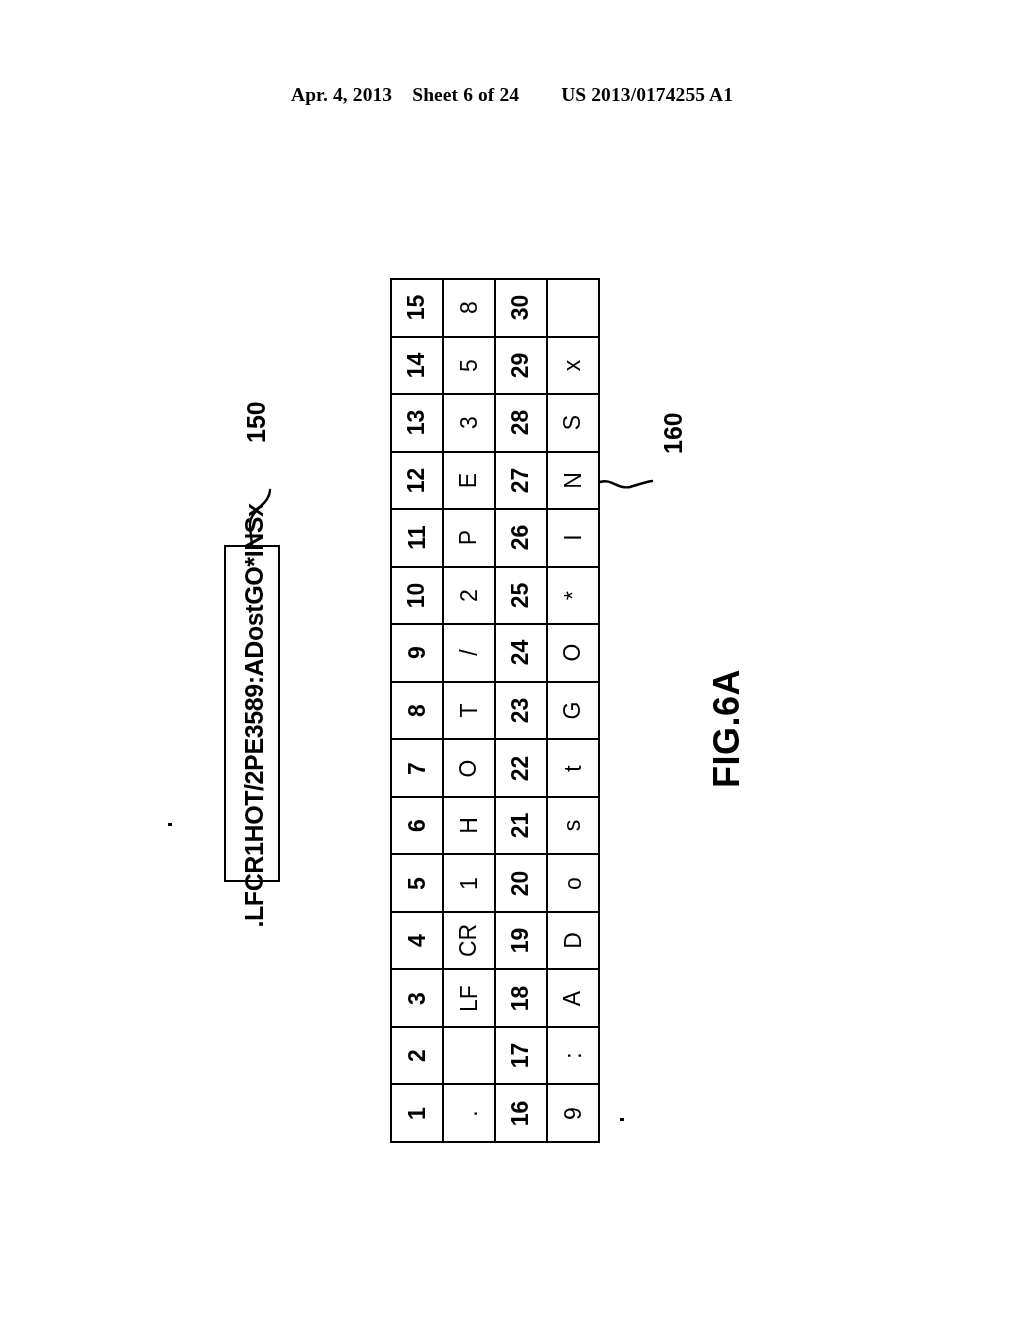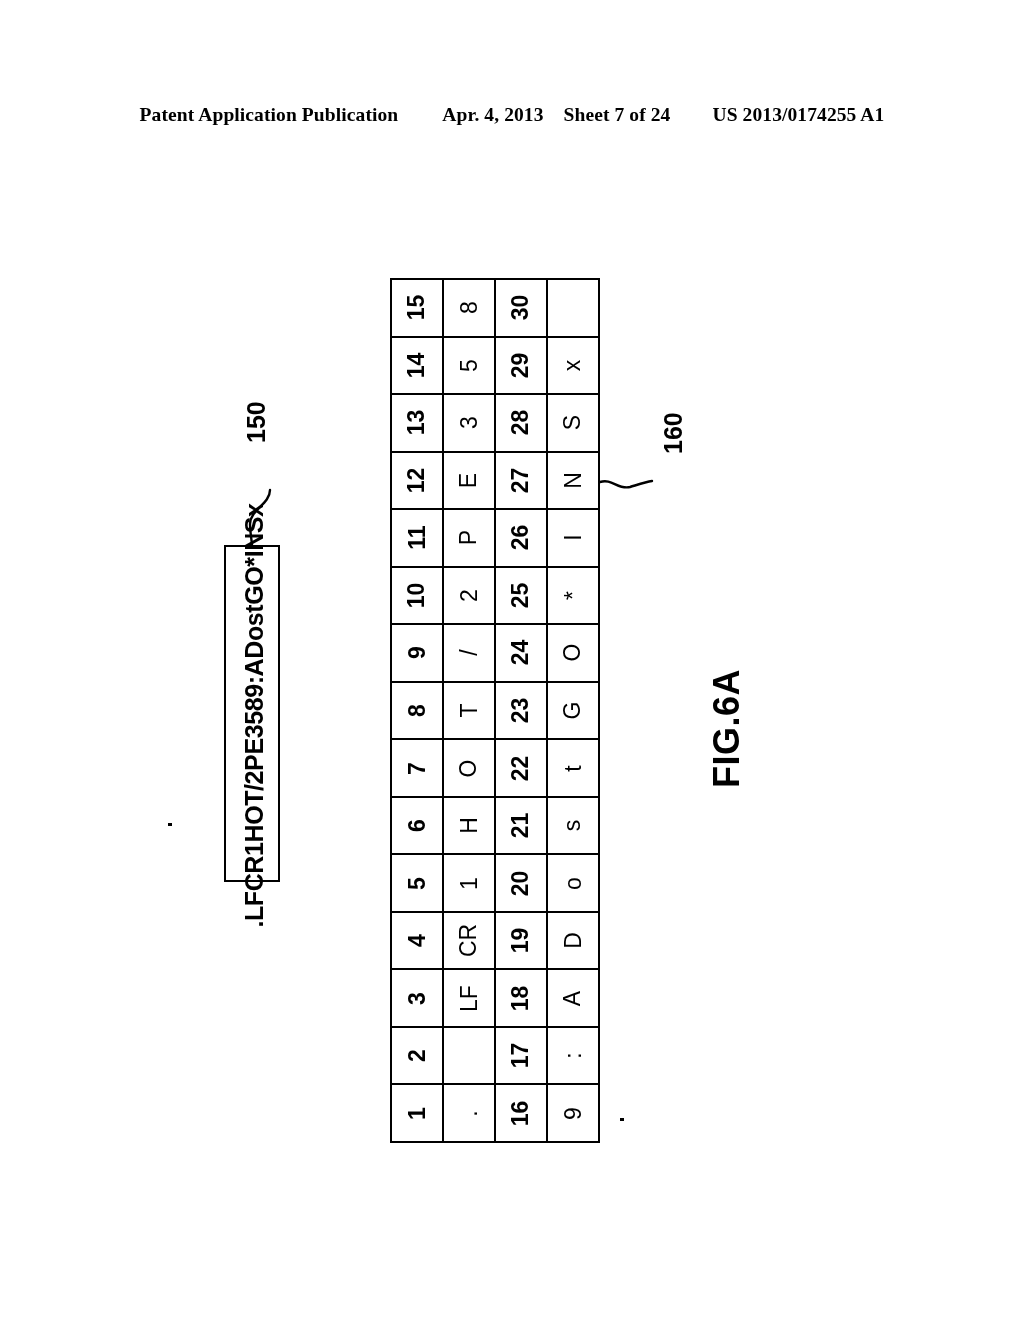--- a/index.html
+++ b/index.html
@@ -28,21 +28,21 @@
     font-family: "Liberation Serif", serif;
     font-weight: bold;
     font-size: 19.5px;
     color: #000;
     letter-spacing: 0.1px;
     white-space: nowrap;
   }
   .page-header .hdr-pub      { margin-right: 44px; }
   .page-header .hdr-date     { margin-right: 20px; }
   .page-header .hdr-sheet    { margin-right: 42px; }
-  .page-header .hdr-patnum   { margin-right: 0; margin-top: 20px; }
+  .page-header .hdr-patnum   { margin-right: 0; }
 
   
   .drawing {
     position: absolute;
     left: 0;
     top: 0;
     width: 1024px;
     height: 1320px;
   }
 
@@ -209,23 +209,22 @@
     position: absolute;
     background: #000;
     width: 4px;
     height: 3px;
   }
 </style>
 </head>
 <body>
 
 <div class="page-header">
-  <span class="hdr-pub">Patent Application Publication</span>
   <span class="hdr-date">Apr. 4, 2013</span>
-  <span class="hdr-sheet">Sheet 7 of 24</span>
+  <span class="hdr-sheet">Sheet 6 of 24</span>
   <span class="hdr-patnum">US 2013/0174255 A1</span>
 </div>
 
 <div class="drawing">
 
   <div class="speck" style="left:168px; top:823px;"></div>
   <div class="speck" style="left:620px; top:1118px;"></div>
 
   <div class="ref-150">
     <span class="ref-num">150</span>

